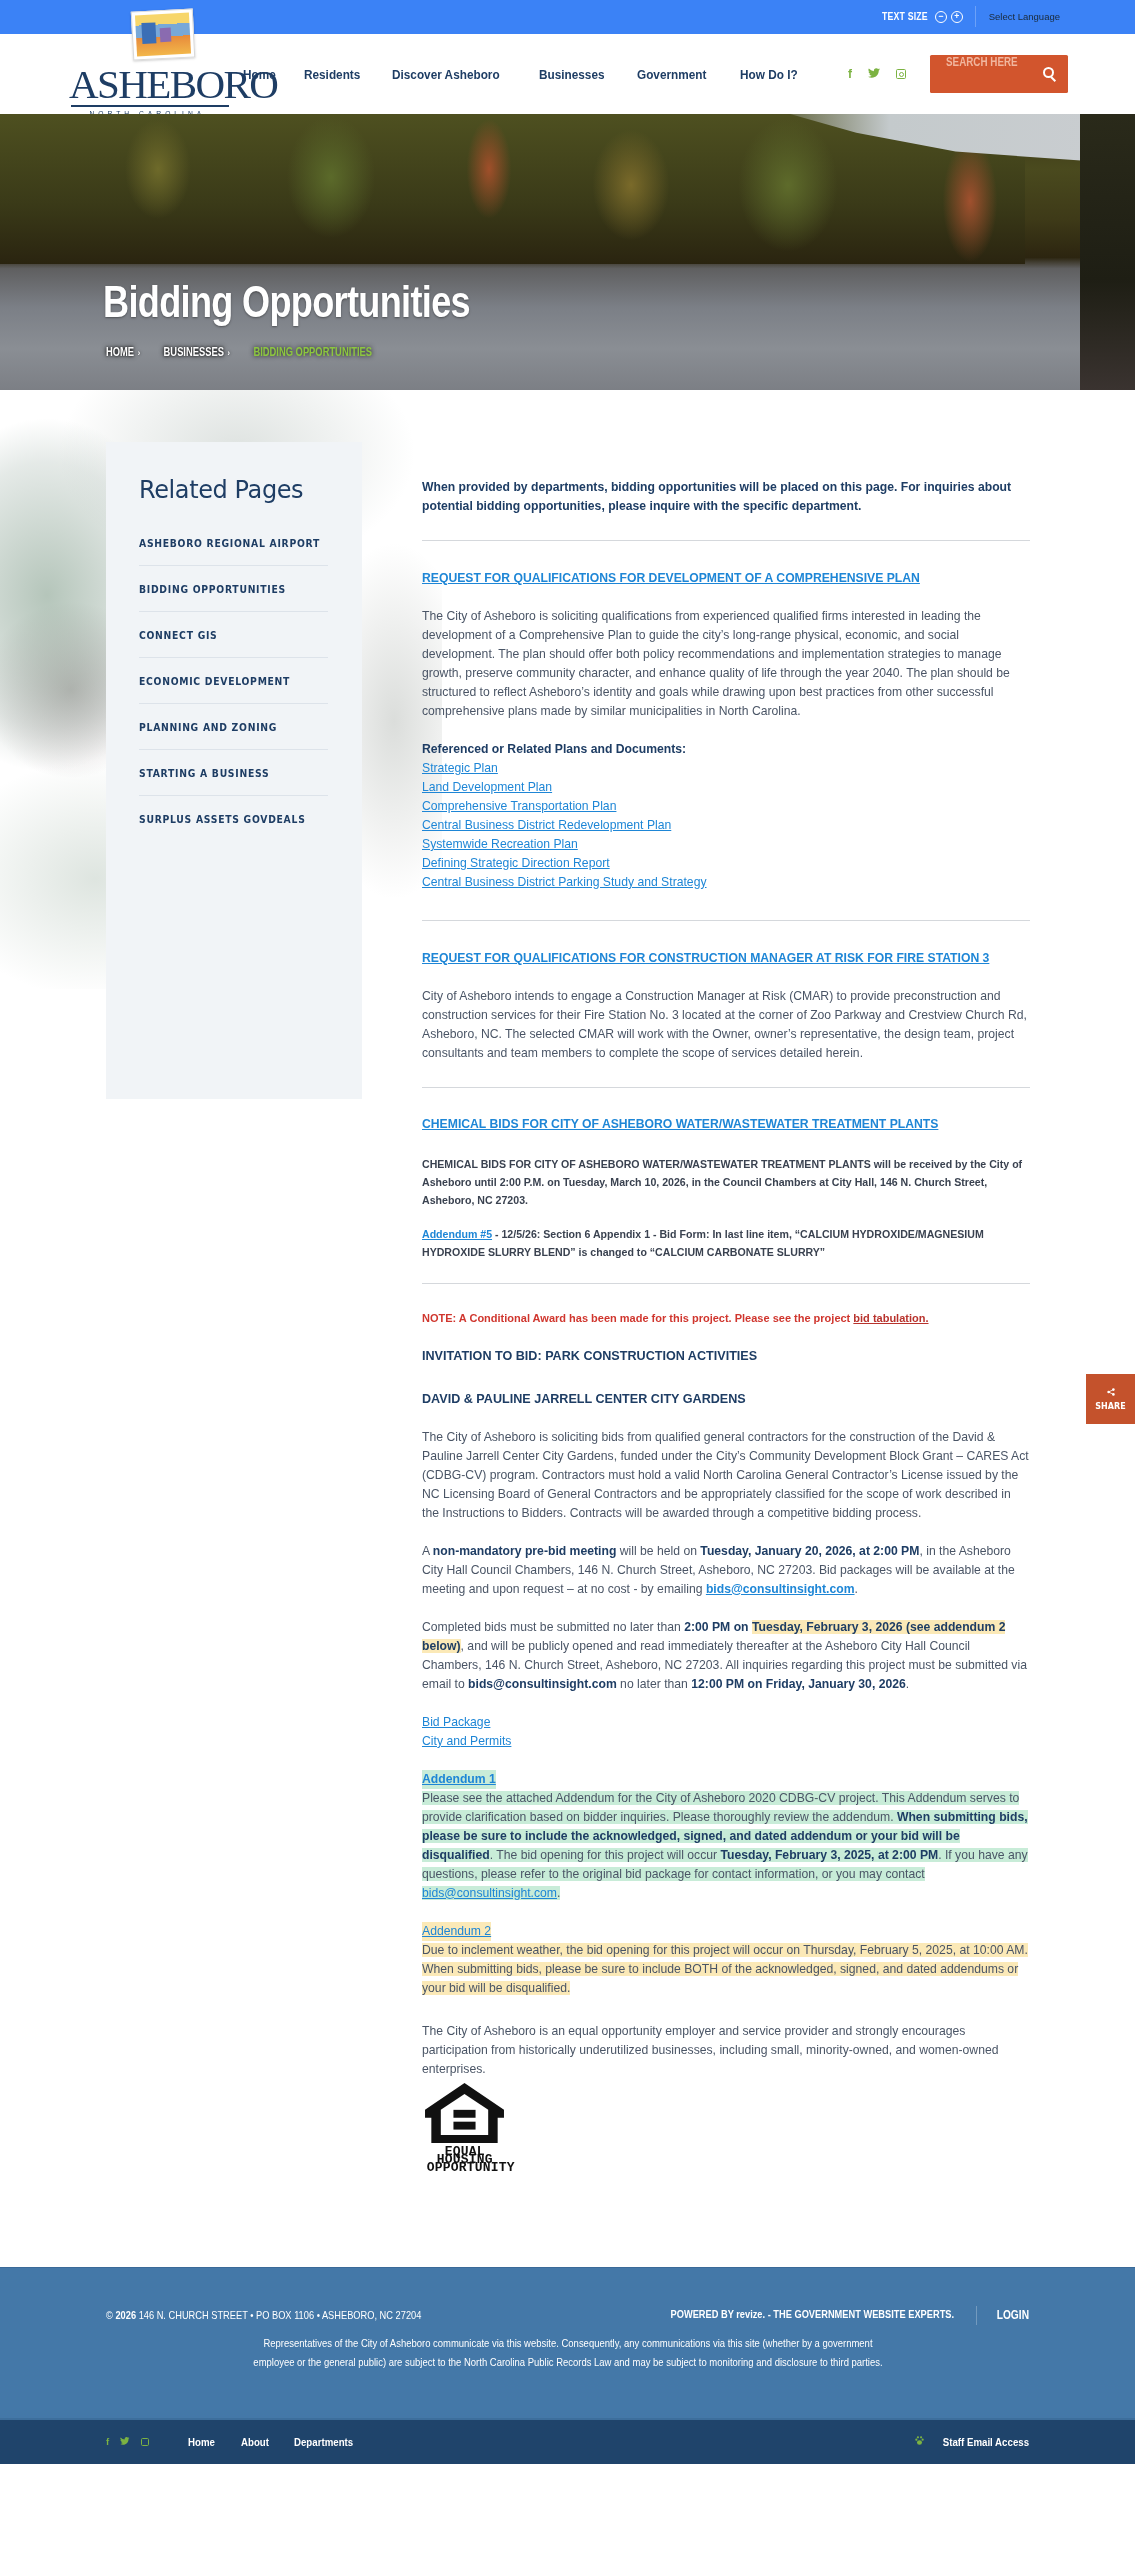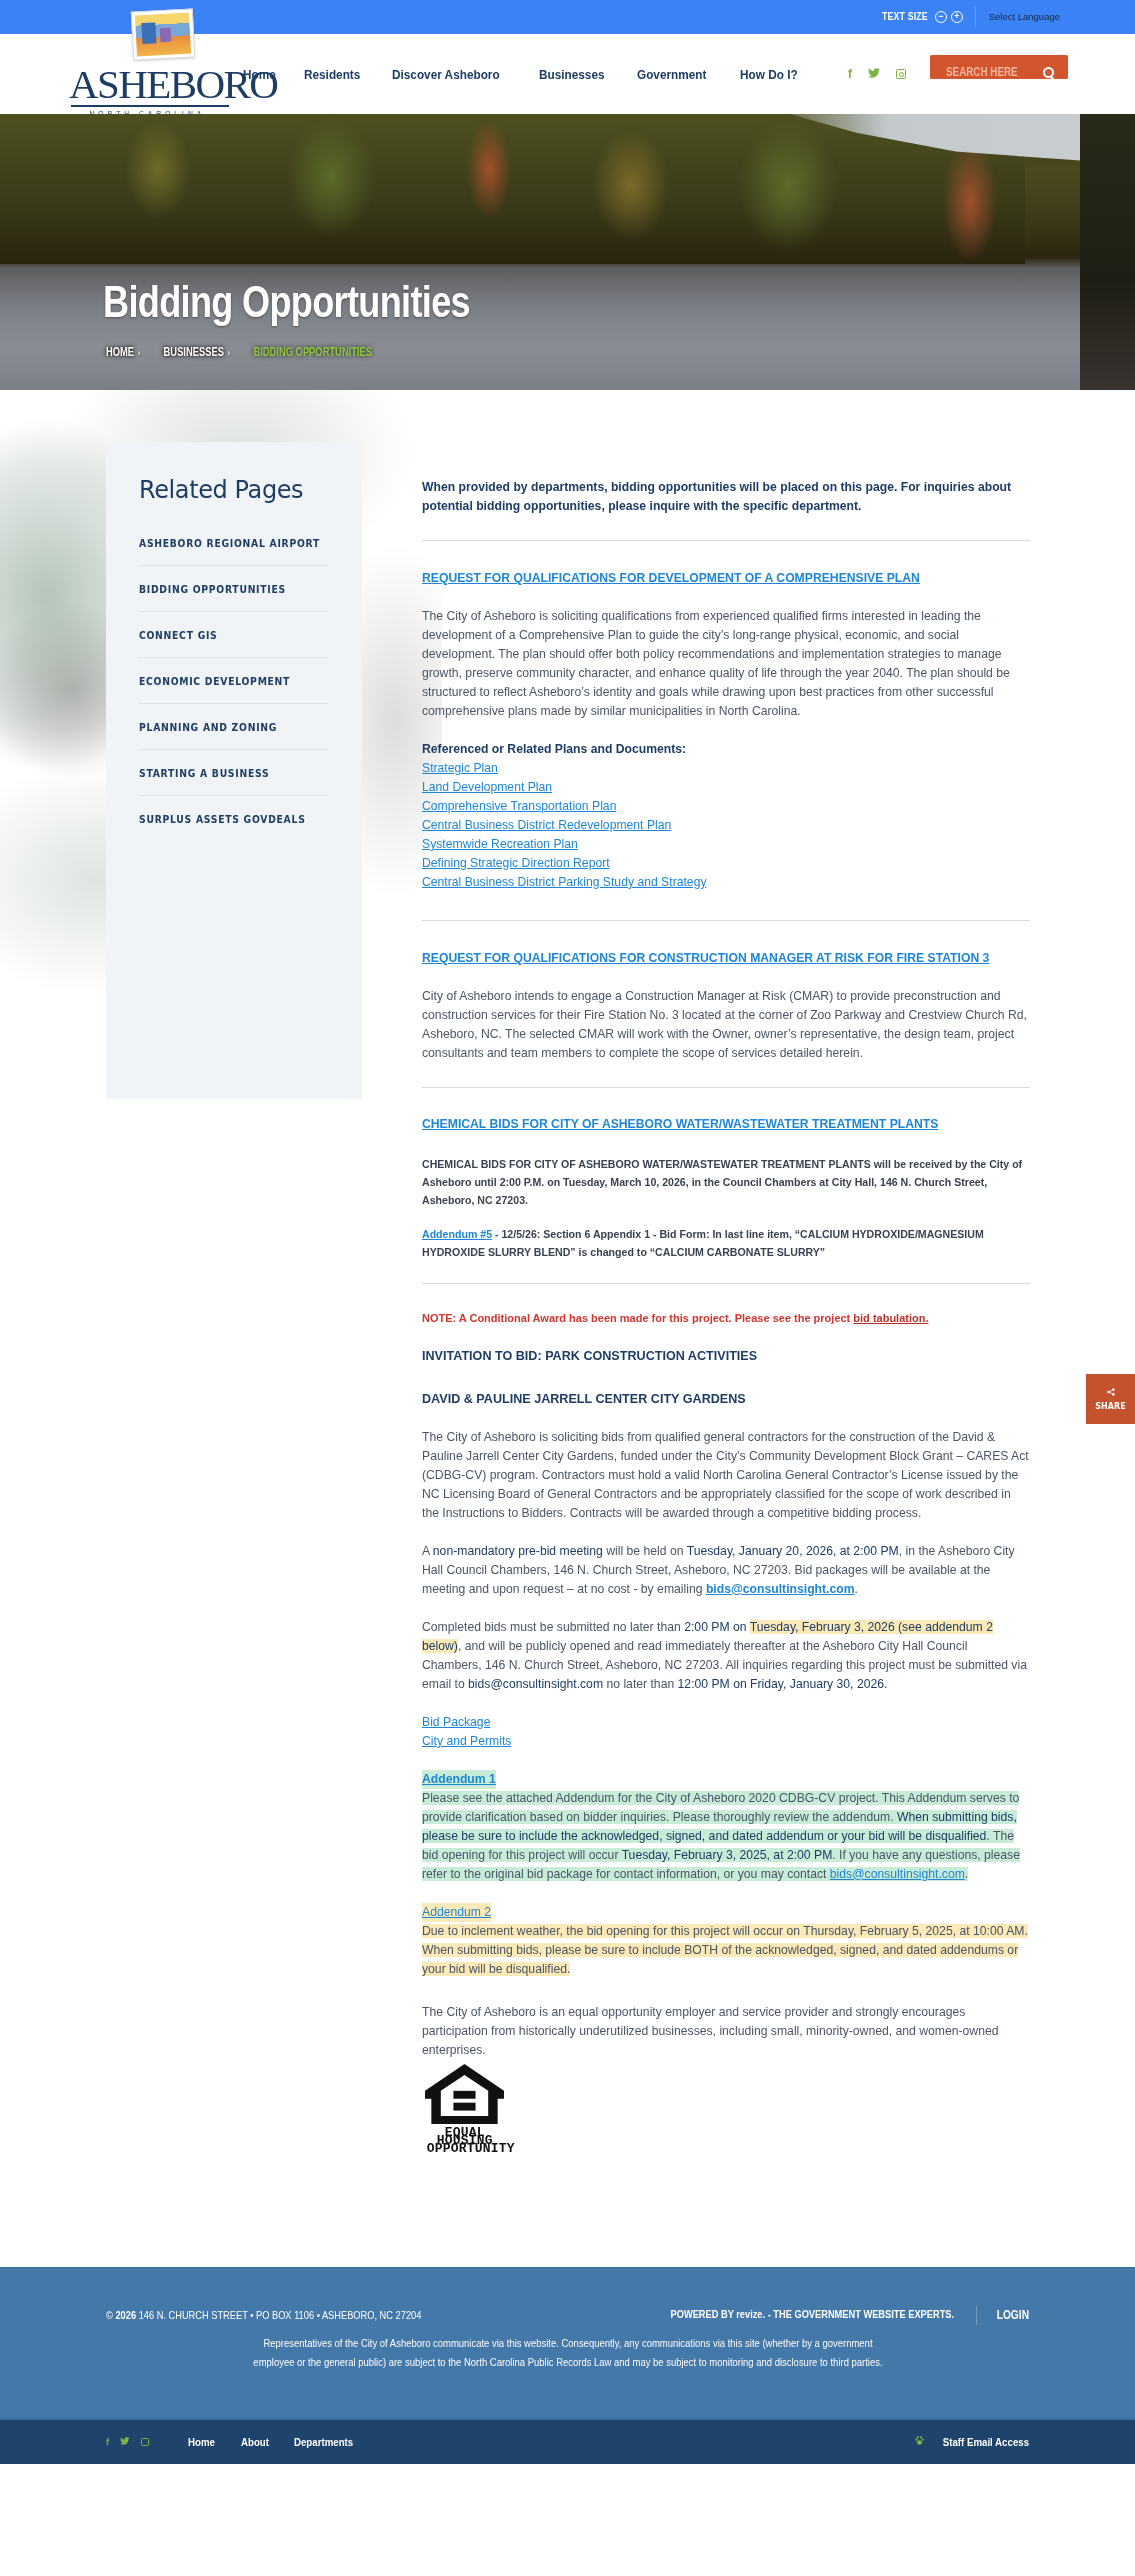--- a/index.html
+++ b/index.html
@@ -26,21 +26,21 @@
   .logo-line { position: absolute; left: 1.6px; top: 95px; width: 158px; height: 1.6px; background: #1e3d64; }
   .logo-sub { position: absolute; left: 20.5px; top: 100px; font-family: "Liberation Sans", sans-serif; font-size: 6.7px; letter-spacing: 4px; color: #1e3d64; }
 
   .nav { position: absolute; left: 243px; top: 0; height: 80px; display: flex; align-items: center; }
   .nav-item { font-family: "Liberation Sans", sans-serif; font-weight: 700; font-size: 13.4px; color: #1e3d64; margin-right: 30px; transform: scaleX(0.88); transform-origin: left center; cursor: pointer; white-space: nowrap; }
   .nav-item.w1 { margin-right: 24px; }
   .social { position: absolute; left: 848px; top: 0; height: 80px; display: flex; align-items: center; gap: 16px; }
   .soc-ic { color: #7cb342; font-weight: 700; font-size: 12px; cursor: pointer; }
   .soc-ig { width: 9.5px; height: 9.5px; border: 1.6px solid #7cb342; border-radius: 1.6px; position: relative; }
   .soc-ig::after { content: ""; position: absolute; left: 1.6px; top: 1.6px; width: 3.2px; height: 3.2px; border: 1.2px solid #7cb342; border-radius: 50%; }
-  .search-btn { position: absolute; left: 930px; top: 21px; width: 138px; height: 24px; background: #d2552d; border-radius: 1.6px; display: flex; align-items: flex-end; cursor: pointer; }
+  .search-btn { position: absolute; left: 930px; top: 21px; width: 138px; height: 38px; background: #d2552d; border-radius: 1.6px; display: flex; align-items: flex-start; cursor: pointer; }
   .search-label { color: #f1b69e; font-family: "Liberation Sans", sans-serif; font-weight: 700; font-size: 12px; margin-left: 16px; transform: scaleX(0.82); transform-origin: left center; white-space: nowrap; }
   .search-ic { position: absolute; right: 14px; top: 12px; width: 11px; height: 11px; border: 2.4px solid #fff; border-radius: 50%; }
   .search-ic::after { content: ""; position: absolute; left: 7px; top: 7px; width: 2.4px; height: 5.5px; background: #fff; transform: rotate(-45deg); }
 
   
   .hero { height: 276px; position: relative; overflow: hidden;
     background:
       linear-gradient(180deg, rgba(0,0,0,0) 0%, rgba(0,0,0,0) 55%, rgba(0,0,0,0) 100%),
       linear-gradient(180deg, #3a3516 0%, #4a4a1e 20%, #3e3a18 38%, #2c2510 52%, #5f5f60 56%, #7b7f86 70%, #8a8e94 85%, #7c7f85 100%);
   }
@@ -84,21 +84,21 @@
   .hr { height: 0.8px; background: #d5d8dc; margin: 24px 0 28px; }
   .sec-link { font-weight: 700; font-size: 12.2px; color: #1e86d6; text-decoration: underline; cursor: pointer; display: inline-block; }
   .para { margin-top: 19px; }
   .refs-title { font-weight: 700; color: #1e3d64; margin-top: 19px; }
   .doc-link { display: block; color: #1e86d6; text-decoration: underline; cursor: pointer; line-height: 19px; }
   .chem-bold { font-weight: 700; font-size: 10.6px; line-height: 18px; color: #3a4250; margin-top: 20.5px; }
   .chem-bold .lnk { color: #1e86d6; text-decoration: underline; cursor: pointer; }
   .note { color: #d0362e; font-weight: 700; font-size: 11px; }
   .note .lnk { color: #b8322c; text-decoration: underline; cursor: pointer; text-align: center; }
   .subhead { font-weight: 700; color: #1e3d64; font-size: 12.6px; margin-top: 24px; }
-  .b { font-weight: 400; color: #1e3d64; }
+  .b { font-weight: 700; color: #1e3d64; }
   .hl-yellow { background: #fbe9b7; }
   .hl-green { background: #c8ecd8; }
   .lnk-blue { color: #1e86d6; text-decoration: underline; cursor: pointer; }
   .lnk-bold { font-weight: 700; }
   .eho { margin-top: 4.7px; width: 87px; height: 79px; position: relative; }
   .eho-house { position: absolute; left: 3.2px; top: 0; width: 79px; height: 60px; }
   .eho-text { position: absolute; left: 4.7px; top: 65px; font-family: Liberation Mono, monospace; font-weight: 700; font-size: 13px; line-height: 8px; color: #111; text-align: center; width: 76px; letter-spacing: 0.2px; }
 
   
   .share { position: absolute; right: 0; top: 984px; width: 49px; height: 50px; background: #c4522c; color: #fff; display: flex; flex-direction: column; align-items: center; justify-content: center; cursor: pointer; }

